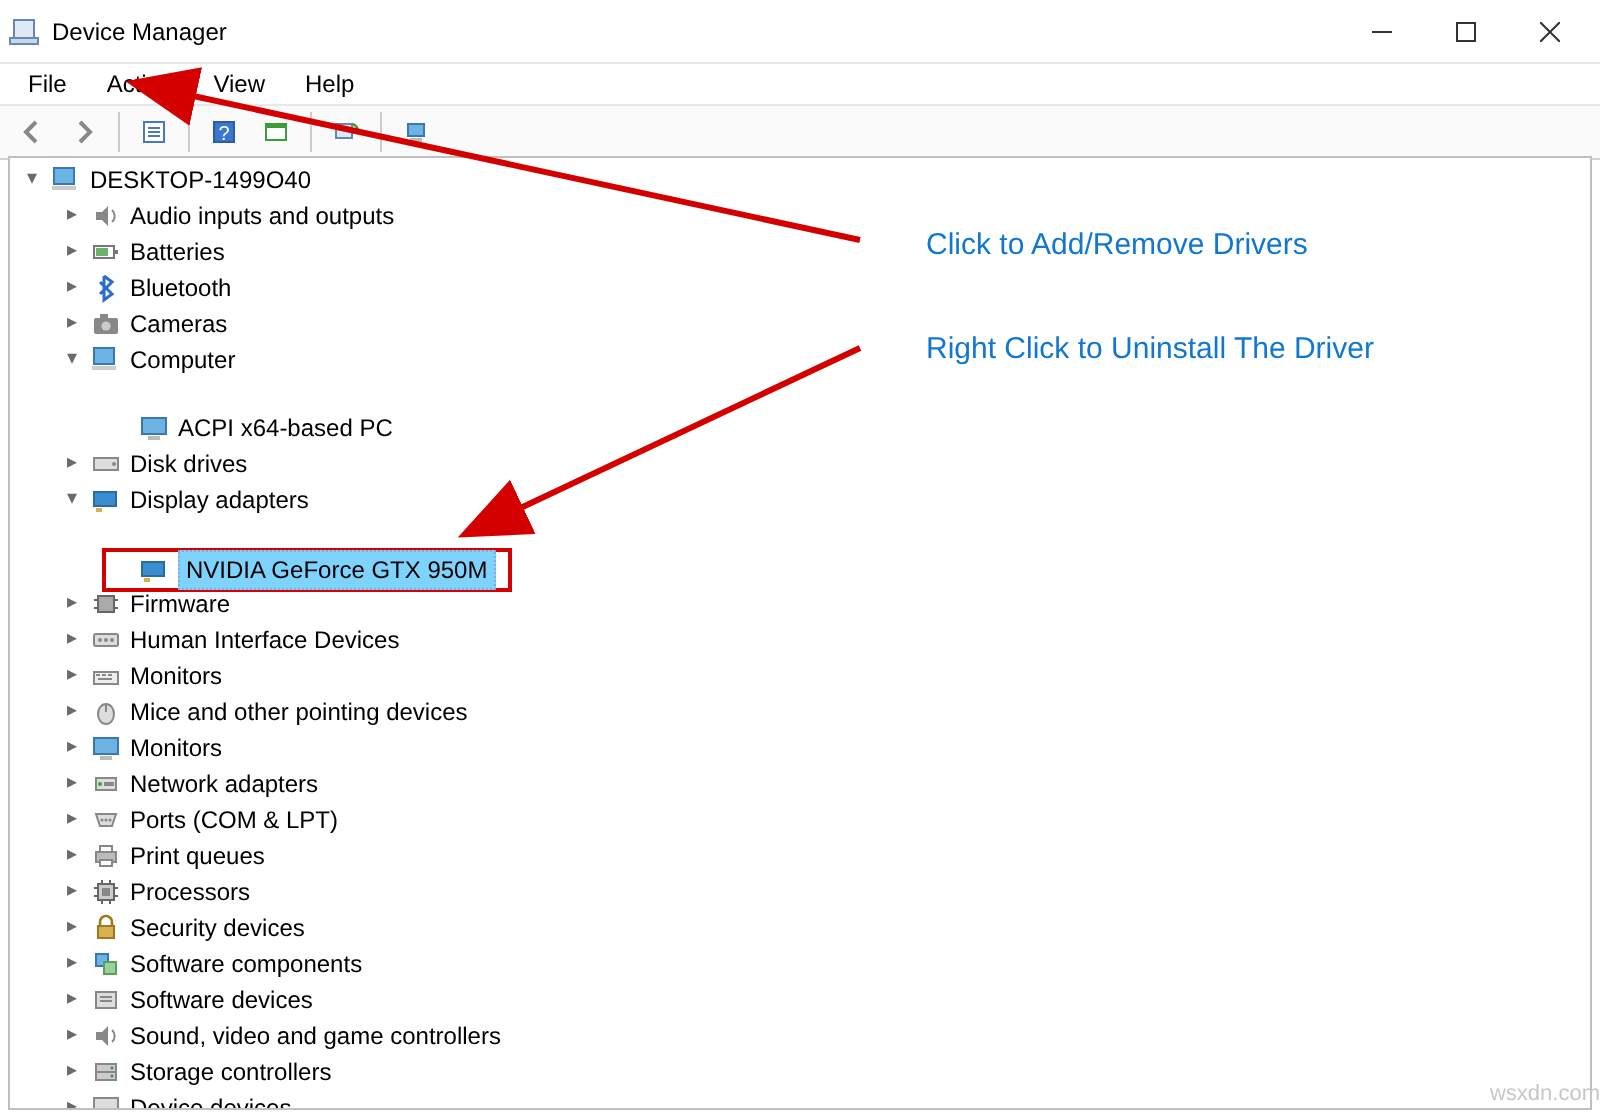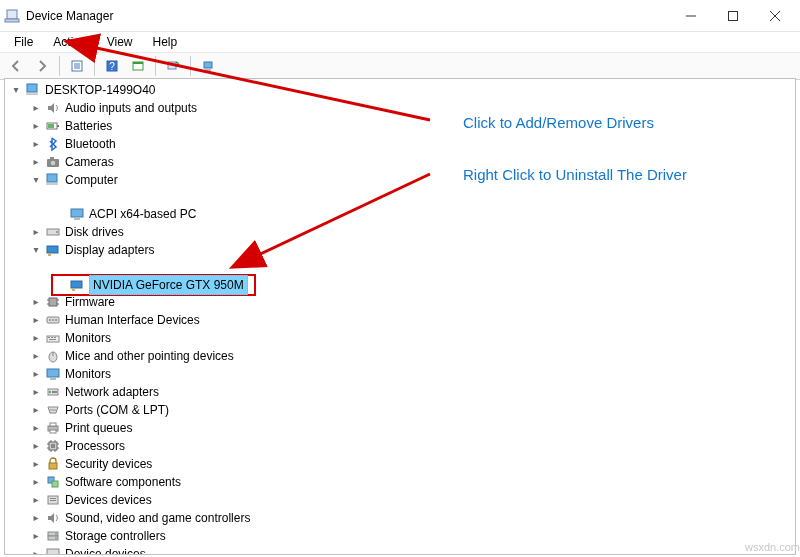--- a/index.html
+++ b/index.html
@@ -471,21 +471,21 @@
 
     <div class="trow indent1">
       <span class="chev">▸</span>
       <span class="icon">
           <svg width="16" height="16">
             <rect x="3" y="4" width="10" height="8" fill="#ddd" stroke="#888"></rect>
             <rect x="5" y="6" width="6" height="1" fill="#888"></rect>
             <rect x="5" y="8" width="6" height="1" fill="#888"></rect>
           </svg>
         </span>
-      <span class="lbl">Devices devices</span>
+      <span class="lbl">Software devices</span>
     </div>
 
     <div class="trow indent1">
       <span class="chev">▸</span>
       <span class="icon">
           <svg width="16" height="16">
             <path d="M3 6 L6 6 L9 3 L9 13 L6 10 L3 10 Z" fill="#888"></path>
             <path d="M11 5 A4 4 0 0 1 11 11" fill="none" stroke="#888"></path>
           </svg>
         </span>

